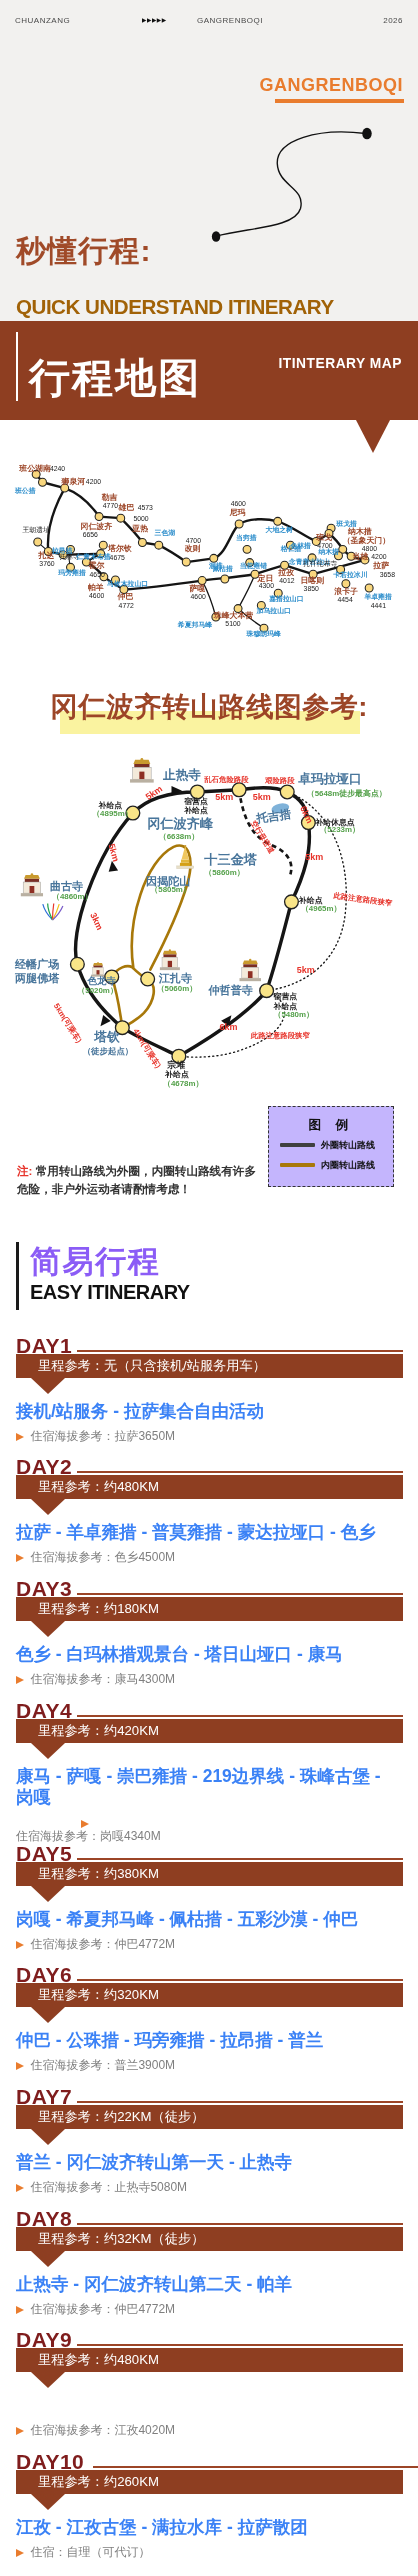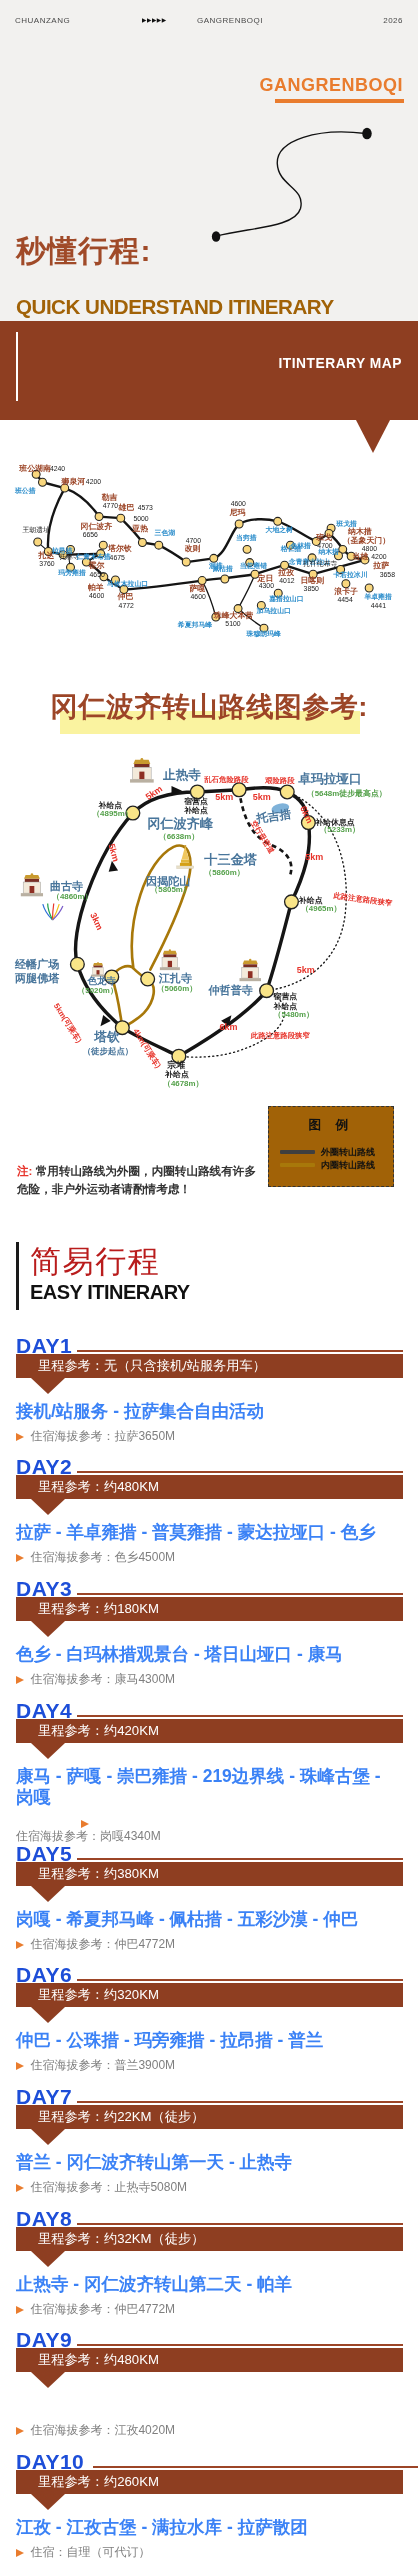--- a/index.html
+++ b/index.html
@@ -36,34 +36,34 @@
   .rt-main{stroke:#151515;stroke-width:4.5;fill:none;stroke-linecap:round;stroke-linejoin:round;}
   .rt-thin{stroke:#151515;stroke-width:2;fill:none;stroke-linecap:round;}
   .k-out{stroke:#151515;stroke-width:6.5;fill:none;stroke-linecap:round;stroke-linejoin:round;}
   .k-in{stroke:#A8780A;stroke-width:5;fill:none;stroke-linecap:round;}
   .k-dash{stroke:#151515;stroke-width:5;fill:none;stroke-dasharray:9 7;}
   .k-dot{stroke:#151515;stroke-width:2.6;fill:none;stroke-dasharray:2 6;stroke-linecap:round;}
   
   .kora-hl{left:60px;top:711px;width:300px;height:23px;background:#FAF3A0;}
   .kora-title{left:0;top:689px;width:418px;text-align:center;font-size:27.5px;font-weight:900;color:#9C4527;letter-spacing:0.5px;}
   
-  .legend{left:268px;top:1106px;width:126px;height:81px;border:1.1px dashed #333;box-sizing:border-box;background:#a16207;}
+  .legend{left:268px;top:1106px;width:126px;height:81px;border:1.1px dashed #333;box-sizing:border-box;background:#c4b5fd;}
   .lg-title{position:absolute;top:9.5px;left:0;width:100%;text-align:center;font-size:12.7px;font-weight:900;color:#111;letter-spacing:5.3px;}
   .lg-row{position:absolute;left:10.6px;height:10.6px;display:flex;align-items:center;}
   .lg-row .sw{width:35px;height:3.7px;margin-right:6.4px;border-radius:1.1px;}
   .lg-row .lb{font-size:9px;font-weight:700;color:#111;}
   .note{left:17px;top:1162px;width:239px;font-size:11.6px;line-height:1.55;color:#333;font-weight:700;}
   .note .mark{color:#E7342B;}
   
   .easy-bar{left:16px;top:1242px;width:2.6px;height:68px;background:#1a1a1a;}
-  .easy-cn{left:30px;top:1241px;font-size:31px;font-weight:400;color:#b91c1c;letter-spacing:1.6px;}
+  .easy-cn{left:30px;top:1241px;font-size:31px;font-weight:700;color:#8b5cf6;letter-spacing:1.6px;}
   .easy-en{left:30px;top:1281px;font-size:20px;font-weight:900;color:#111;letter-spacing:-0.5px;}
   
   .day{position:absolute;left:0;width:418px;height:119px;}
-  .d-name{position:absolute;left:16px;top:0;font-size:21px;font-weight:800;color:#1d4ed8;letter-spacing:0.5px;}
+  .d-name{position:absolute;left:16px;top:0;font-size:21px;font-weight:800;color:#7f1d1d;letter-spacing:0.5px;}
   .d-line{position:absolute;top:16px;height:1.6px;background:#9C4527;right:15px;}
   .d-bar{position:absolute;left:16px;top:20px;width:387px;height:24px;background:#8E3E21;color:#fff;font-size:13.2px;line-height:24px;padding-left:22px;box-sizing:border-box;}
   .d-tri{position:absolute;left:31px;top:44px;width:0;height:0;border-left:17px solid transparent;border-right:17px solid transparent;border-top:16px solid #8E3E21;}
   .d-title{position:absolute;left:16px;top:67px;width:384px;font-size:17.5px;font-weight:800;color:#3b82f6;line-height:1.22;}
   .d-note{position:absolute;left:16px;top:94px;display:flex;align-items:center;color:#7f7f7f;font-size:12px;}
   .d-note .arr{width:0;height:0;border-left:8px solid #E97C2E;border-top:4.8px solid transparent;border-bottom:4.8px solid transparent;margin-right:6.4px;}
   .day.tall{height:140px;}
   .day.tall .d-note{top:121px;flex-direction:column;}
 </style>
 </head>
@@ -87,20 +87,21 @@
     <path d="M312,20 C222,8 142,32 144,77 C146,120 198,122 188,162 C178,198 92,198 30,214" stroke="#111" stroke-width="2.6" fill="none"></path>
     <ellipse cx="314" cy="20" rx="9" ry="11" fill="#111"></ellipse>
     <ellipse cx="28" cy="215" rx="8" ry="10" fill="#111"></ellipse>
   </svg>
 
   <div class="abs h-cn">秒懂行程:</div>
   <div class="abs h-en">QUICK UNDERSTAND ITINERARY</div>
 
   <div class="abs sec-bar"></div>
   <div class="abs sec-vline"></div>
+  <div class="abs sec-cn">行程地图</div>
   <div class="abs sec-en">ITINTERARY MAP</div>
   <div class="abs sec-tri"></div>
 
   <svg id="map1-svg" class="abs" style="left:0;top:450px;" width="418" height="222" viewBox="0 0 790 420">
     <path class="rt-main" d="M68,46 L80,61 L122,72 C150,82 172,104 187,126 L228,129 C245,146 260,162 269,175 L300,180 C320,190 338,202 352,212 L404,205 C428,197 436,154 452,140 C472,129 502,129 525,135 C550,143 578,165 598,173 L622,158 L626,148 M622,158 C634,168 642,178 648,188 C654,194 658,198 664,201 C672,204 682,206 690,208"></path>
     <path class="rt-main" d="M122,72 C100,112 87,152 91,192 L119,198 C143,197 167,197 190,196 C181,201 171,206 163,212 C176,220 188,229 196,240 C208,249 220,257 234,264 C282,261 332,254 382,247 C416,243 450,240 482,235 C501,229 520,223 538,218 C556,224 574,230 592,235 C625,226 658,217 690,208"></path>
     <path class="rt-thin" style="stroke-width:2.5" d="M482,235 C473,258 461,280 450,300 M450,300 C464,313 482,326 499,337"></path>
     <path class="rt-thin" style="stroke-width:2.5" d="M382,247 C394,270 402,293 408,316"></path>
     <path class="rt-thin" d="M71,174 C77,180 84,186 91,192"></path>
     <path class="rt-thin" d="M133,188 C129,199 130,211 133,222"></path>
@@ -336,21 +337,21 @@
       <text x="474" y="568" class="kr" font-size="14">此路注意路段狭窄</text>
       <text x="178" y="574" class="kb" font-size="24">塔钦</text>
       <text x="156" y="597" class="kb" font-size="16">（徒步起点）</text>
       <text x="316" y="624" class="kk" font-size="17">宗堆</text>
       <text x="312" y="642" class="kk" font-size="15">补给点</text>
       <text x="308" y="658" class="kg" font-size="15">（4678m）</text>
     </svg>
 
   <div class="abs legend">
     <div class="lg-title">图 例</div>
-    <div class="lg-row" style="top:40px;">
+    <div class="lg-row" style="top:33px;">
       <span class="sw" style="background: rgb(63, 63, 63);"></span>
       <span class="lb">外圈转山路线</span>
     </div>
     <div class="lg-row" style="top:53px;">
       <span class="sw" style="background: rgb(168, 120, 10);"></span>
       <span class="lb">内圈转山路线</span>
     </div>
   </div>
 
   <div class="abs note">

